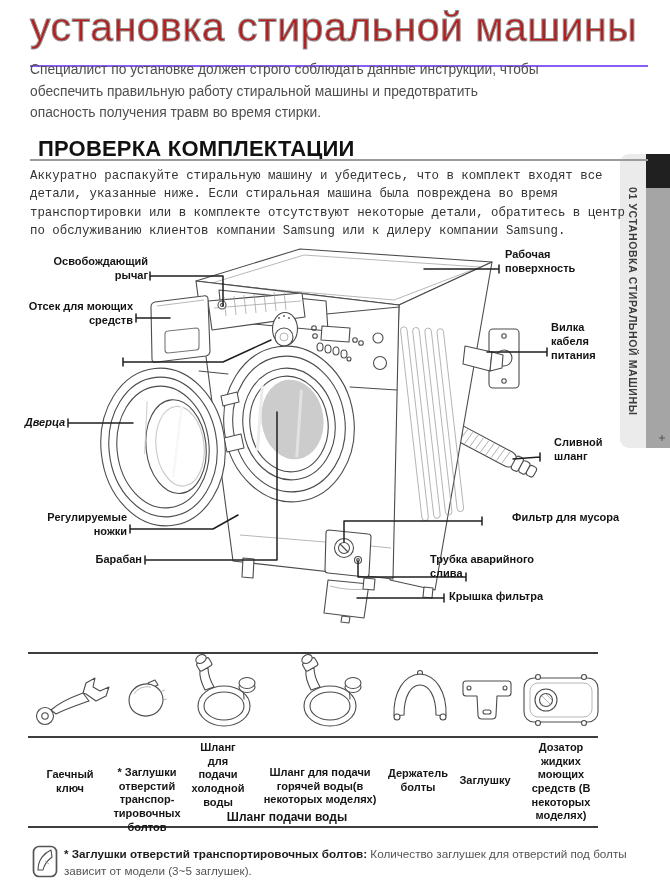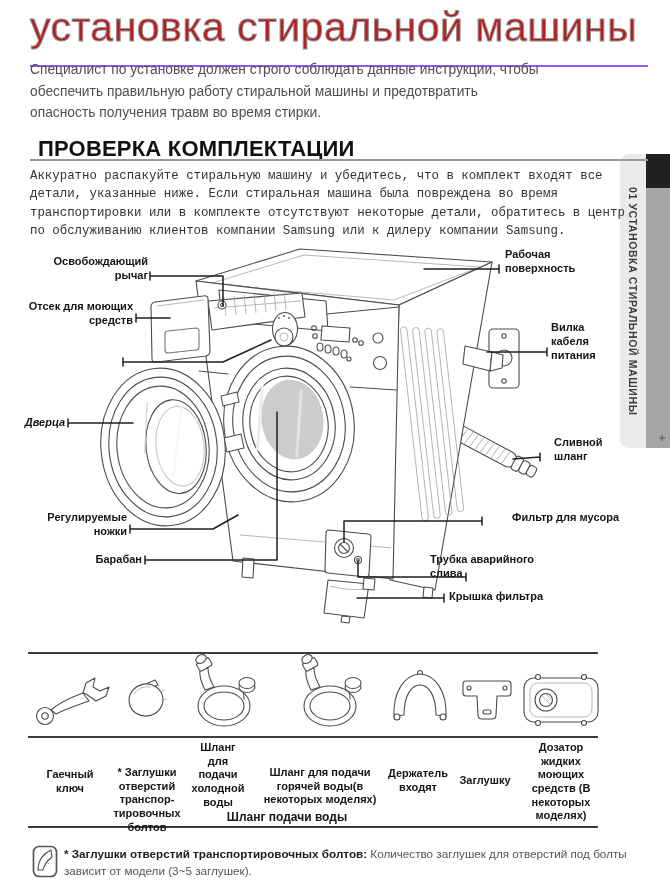--- a/index.html
+++ b/index.html
@@ -273,21 +273,21 @@
 болтов</div>
   <div class="pl" style="left:187px;top:741px;width:62px;">Шланг
 для
 подачи
 холодной
 воды</div>
   <div class="pl" style="left:255px;top:747px;width:130px;margin-top:19px;">Шланг для подачи
 горячей воды(в
 некоторых моделях)</div>
   <div class="pl" style="left:378px;top:767px;width:80px;">Держатель
-входят</div>
+болты</div>
   <div class="pl" style="left:450px;top:774px;width:70px;">Заглушку</div>
   <div class="pl" style="left:520px;top:741px;width:82px;">Дозатор
 жидких
 моющих
 средств (В
 некоторых
 моделях)</div>
   <div class="pl pl-merged" style="left:217px;top:810px;width:140px;">Шланг подачи воды</div>
 
   <div class="abs footnote">

